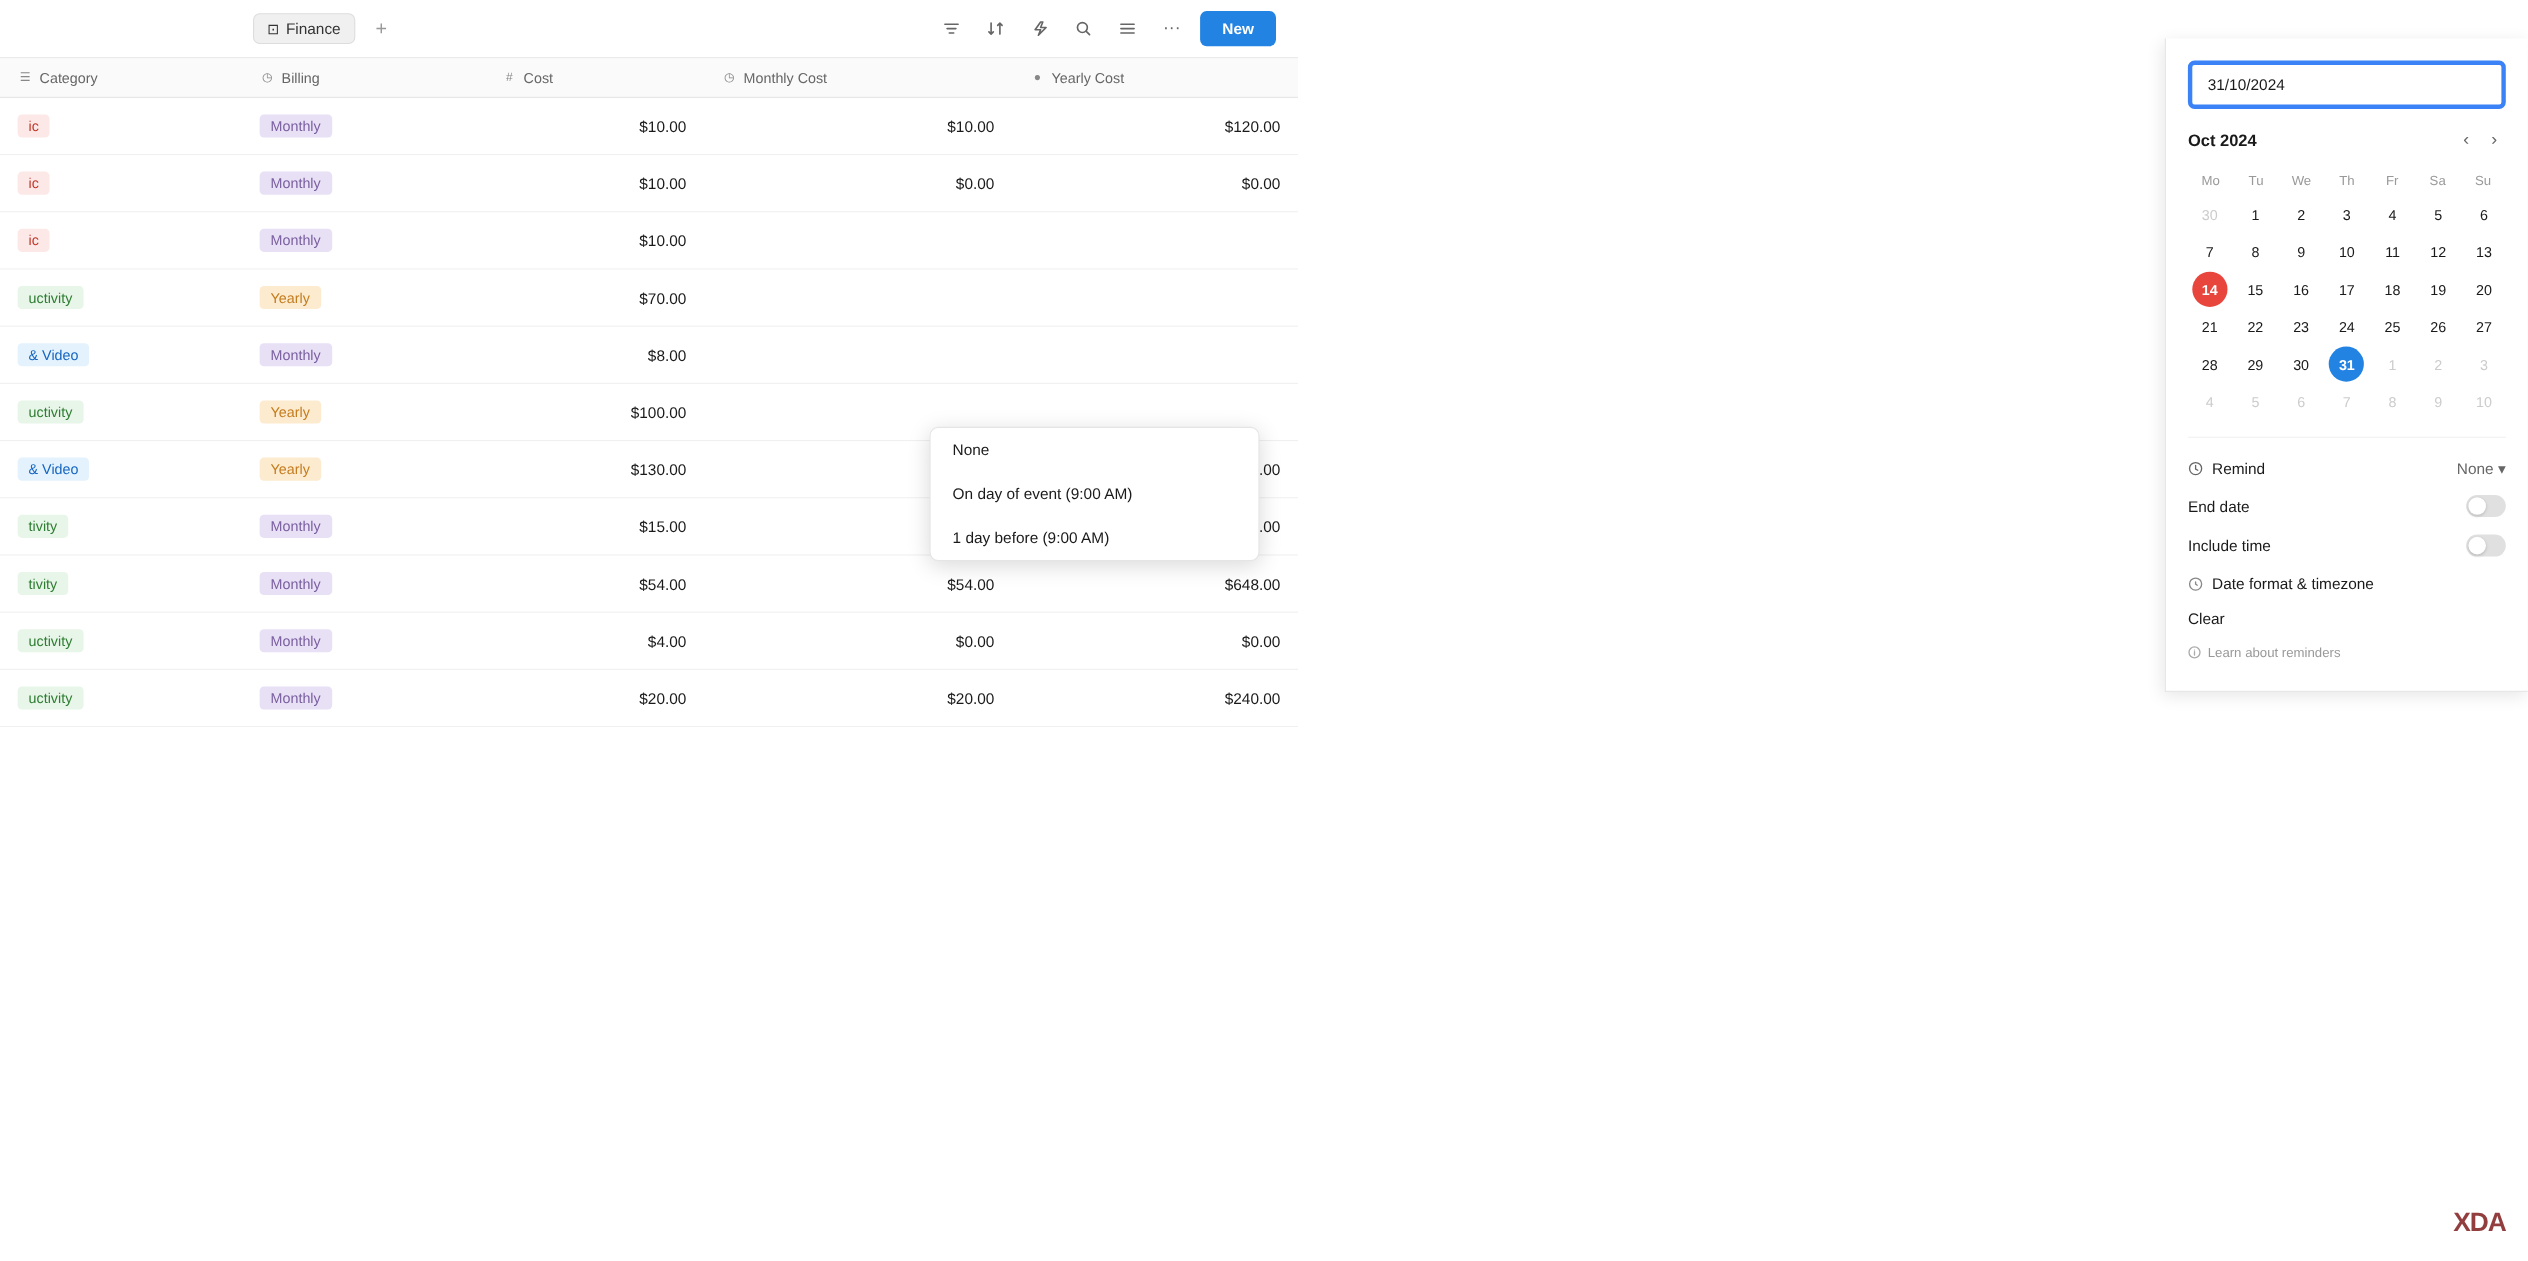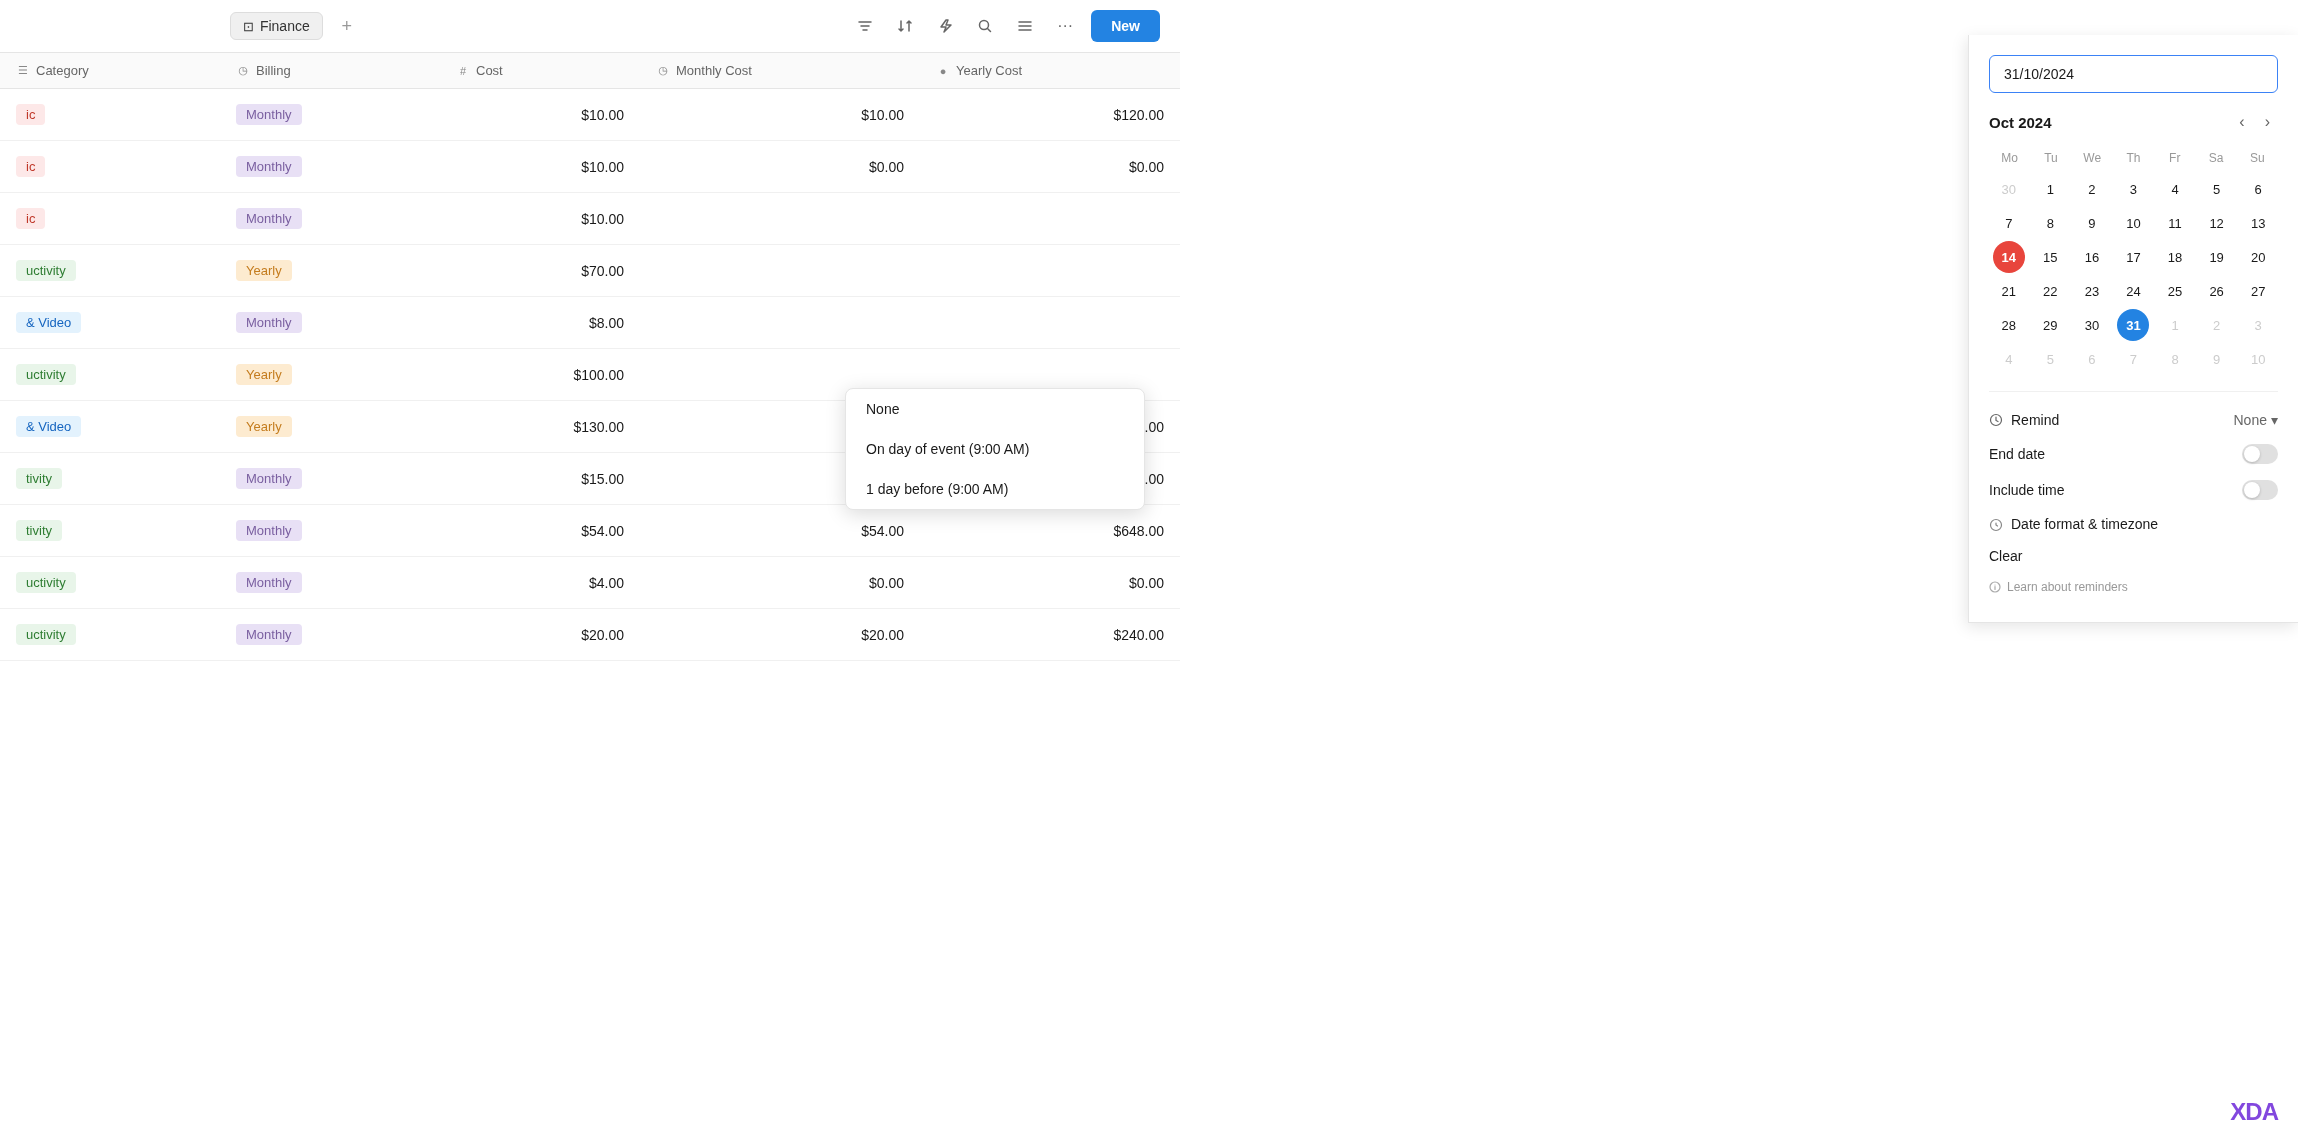--- a/index.html
+++ b/index.html
@@ -261,21 +261,21 @@
       background: #fff;
       border-left: 1px solid #e5e5e5;
       border-bottom: 1px solid #e5e5e5;
       box-shadow: -2px 4px 15px rgba(0,0,0,0.1);
       z-index: 200;
       padding: 20px;
     }
 
     .date-input {
       width: 100%;
-      border: 1px solid #3b82f6;
+      border: 4px solid #3b82f6;
       border-radius: 6px;
       padding: 10px 14px;
       font-size: 14px;
       color: #1a1a1a;
       background: #fff;
       margin-bottom: 16px;
     }
 
     .calendar-nav {
       display: flex;
@@ -439,21 +439,21 @@
       cursor: pointer;
     }
 
     
     .xda-watermark {
       position: absolute;
       bottom: 20px;
       right: 20px;
       font-size: 24px;
       font-weight: 900;
-      color: #6d28d9;
+      color: #7f1d1d;
       opacity: 0.85;
       z-index: 300;
       letter-spacing: -1px;
     }
 
     
     .sidebar {
       position: absolute;
       top: 0;
       left: 0;

